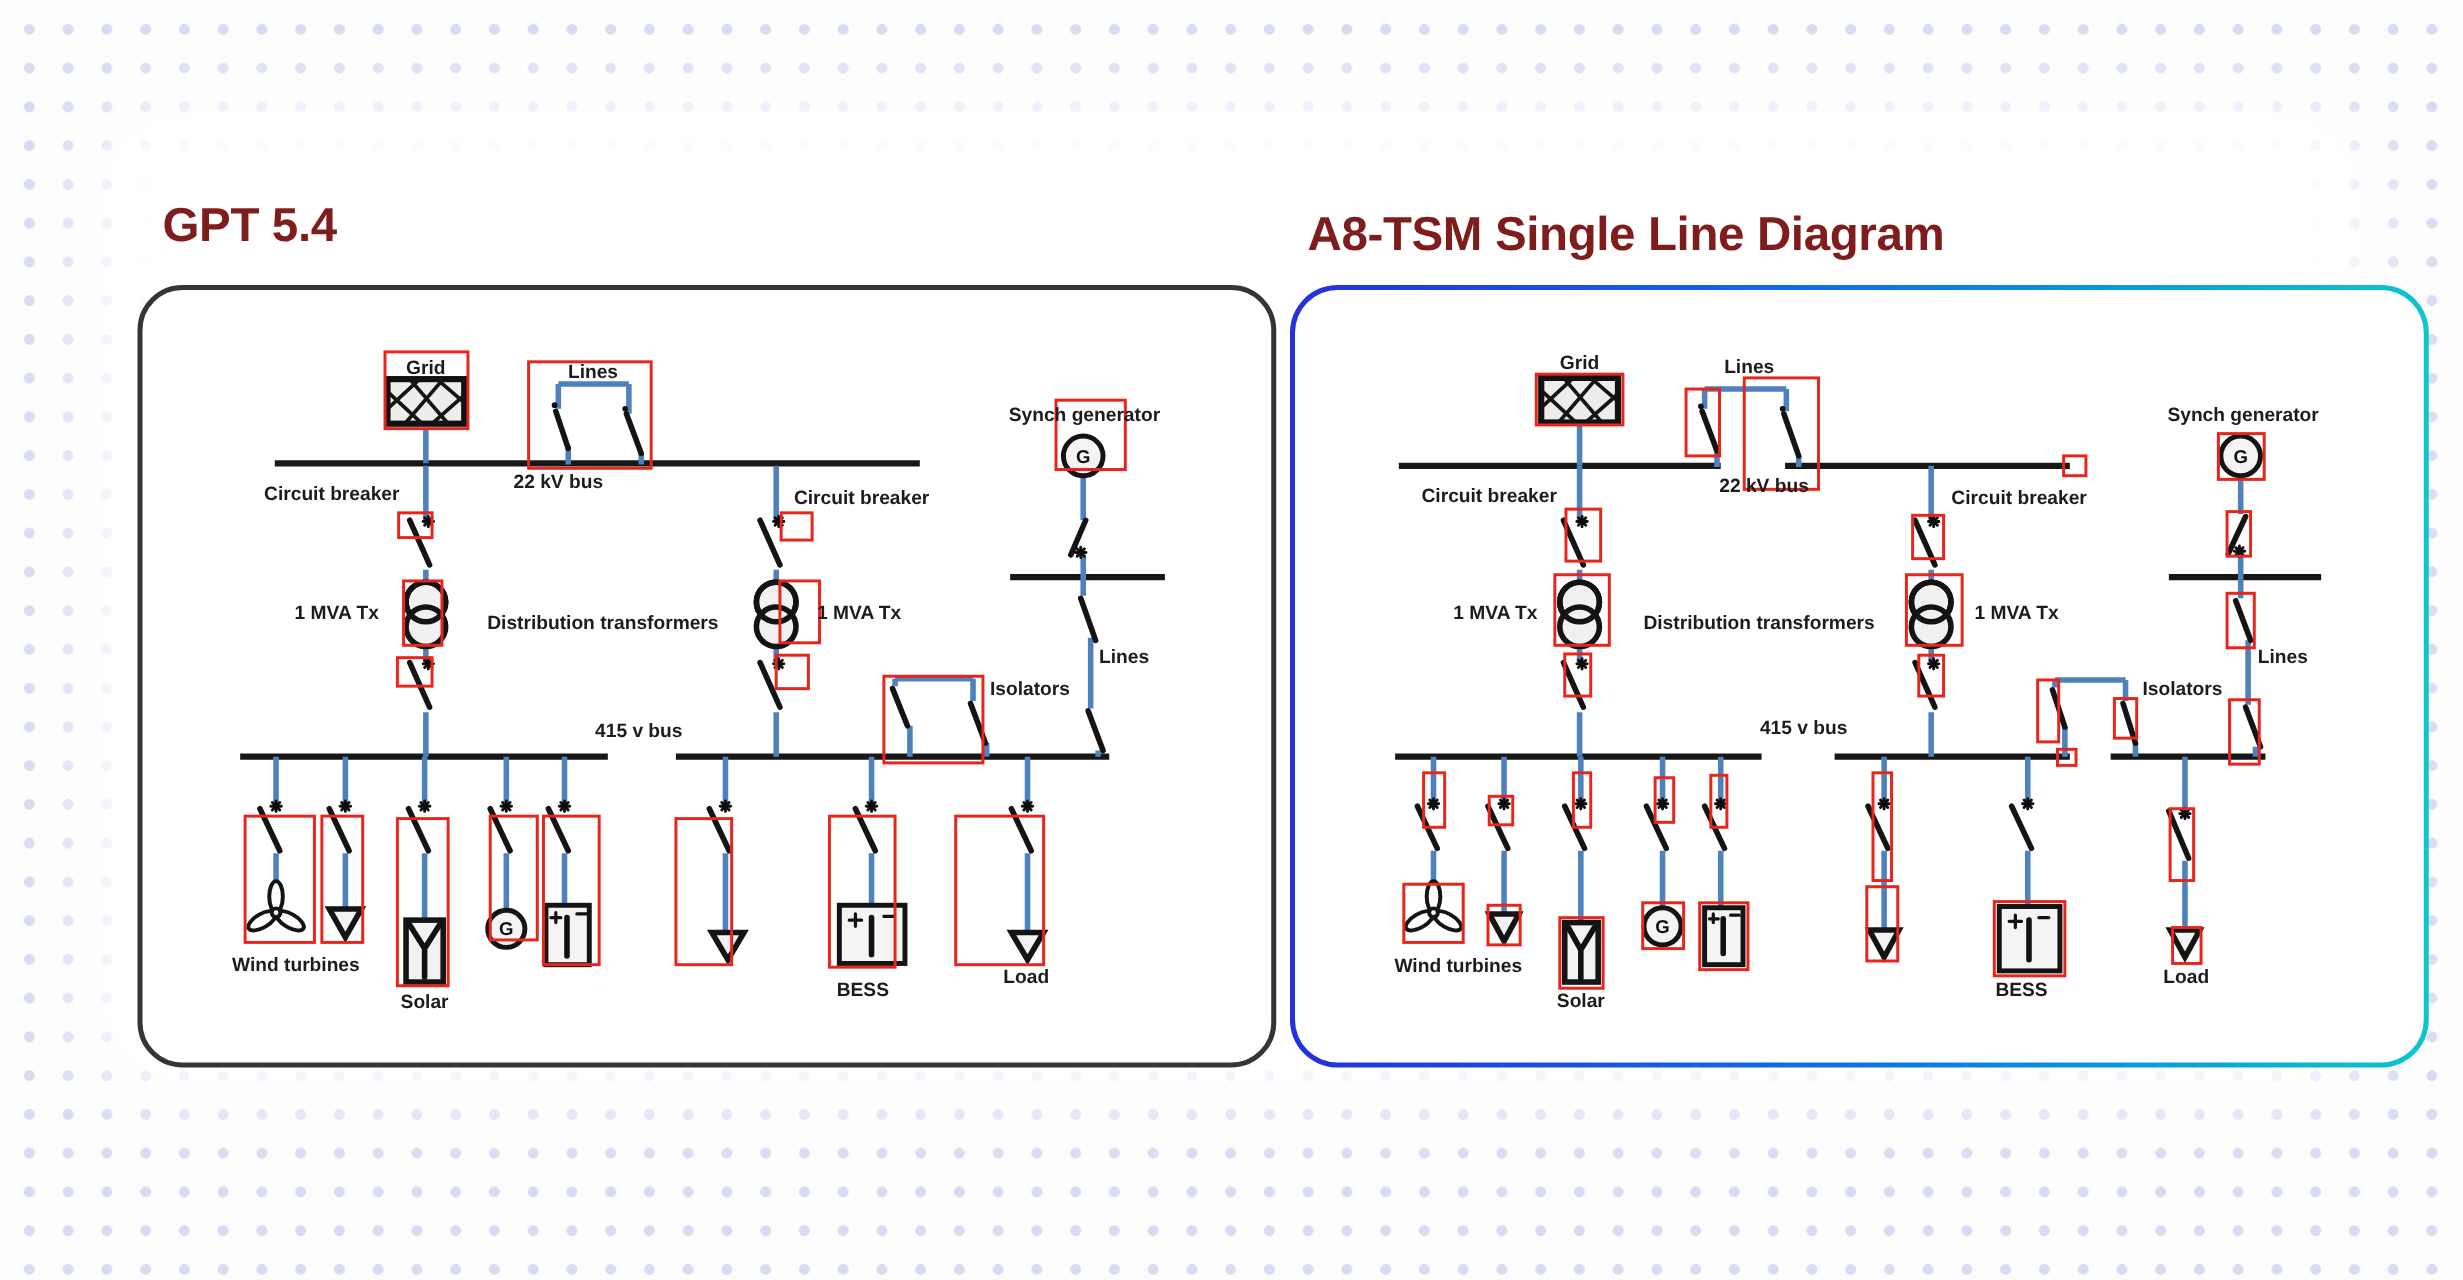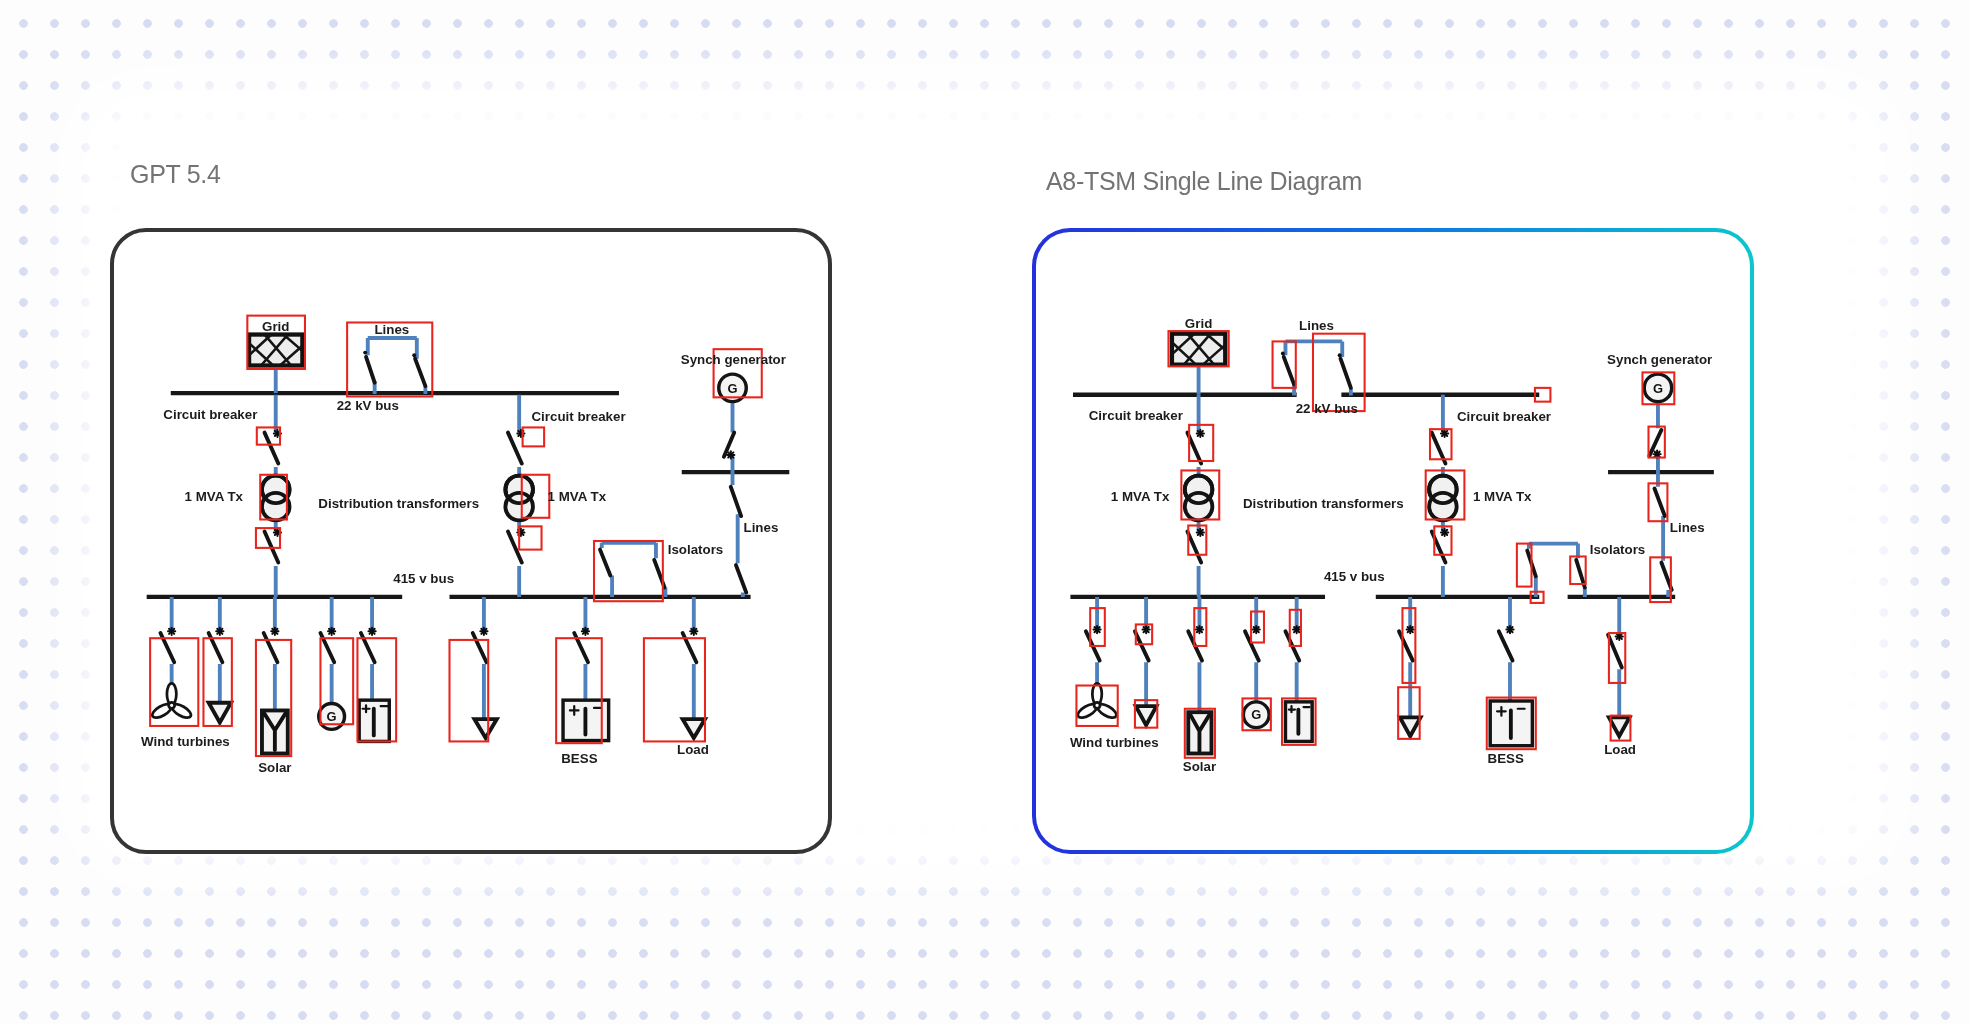--- a/index.html
+++ b/index.html
@@ -5,24 +5,24 @@
   html,body{margin:0;padding:0;}
   body{
     width:1970px;height:1024px;overflow:hidden;position:relative;
     font-family:"Liberation Sans",sans-serif;
     background-color:#fdfdfe;
     background-image:radial-gradient(circle,#d7dcf3 0 4px,rgba(215,220,243,0) 4.6px);
     background-size:31px 31px;background-position:8px 8px;
   }
   .wash{position:absolute;left:70px;top:78px;width:1830px;height:800px;
     background:#ffffff;border-radius:70px;filter:blur(30px);}
-  .title{position:absolute;font-size:25px;font-weight:400;color:#737373;letter-spacing:-.3px;white-space:nowrap;}
+  .title{position:absolute;font-size:38px;font-weight:700;color:#7f1d1d;letter-spacing:-.3px;white-space:nowrap;}
   #title-left{left:130px;top:160px;}
   #title-right{left:1046px;top:167px;}
-  .panel{position:absolute;width:722px;height:626px;box-sizing:border-box;text-decoration:underline;}
+  .panel{position:absolute;width:911px;height:626px;box-sizing:border-box;text-decoration:underline;}
   #panel-left{left:110px;top:228px;background:#fff;border:4px solid #353535;border-radius:36px;}
   #panel-right{left:1032px;top:228px;border-radius:38px;
     background:linear-gradient(90deg,#2430dd 0%,#0b7be4 55%,#0cc6cd 100%);}
   #panel-right .inner{position:absolute;inset:4px;background:#fff;border-radius:34px;}
   svg.sld{position:absolute;left:0;top:0;width:100%;height:100%;}
   
   .b{stroke:#171717;stroke-width:5;fill:none;}               
   .c{stroke:#4f81bd;stroke-width:4.5;fill:none;stroke-linejoin:round;} 
   .k{stroke:#141414;stroke-width:4.5;fill:none;stroke-linecap:round;}  
   .h{stroke:#141414;stroke-width:3;fill:none;}               

